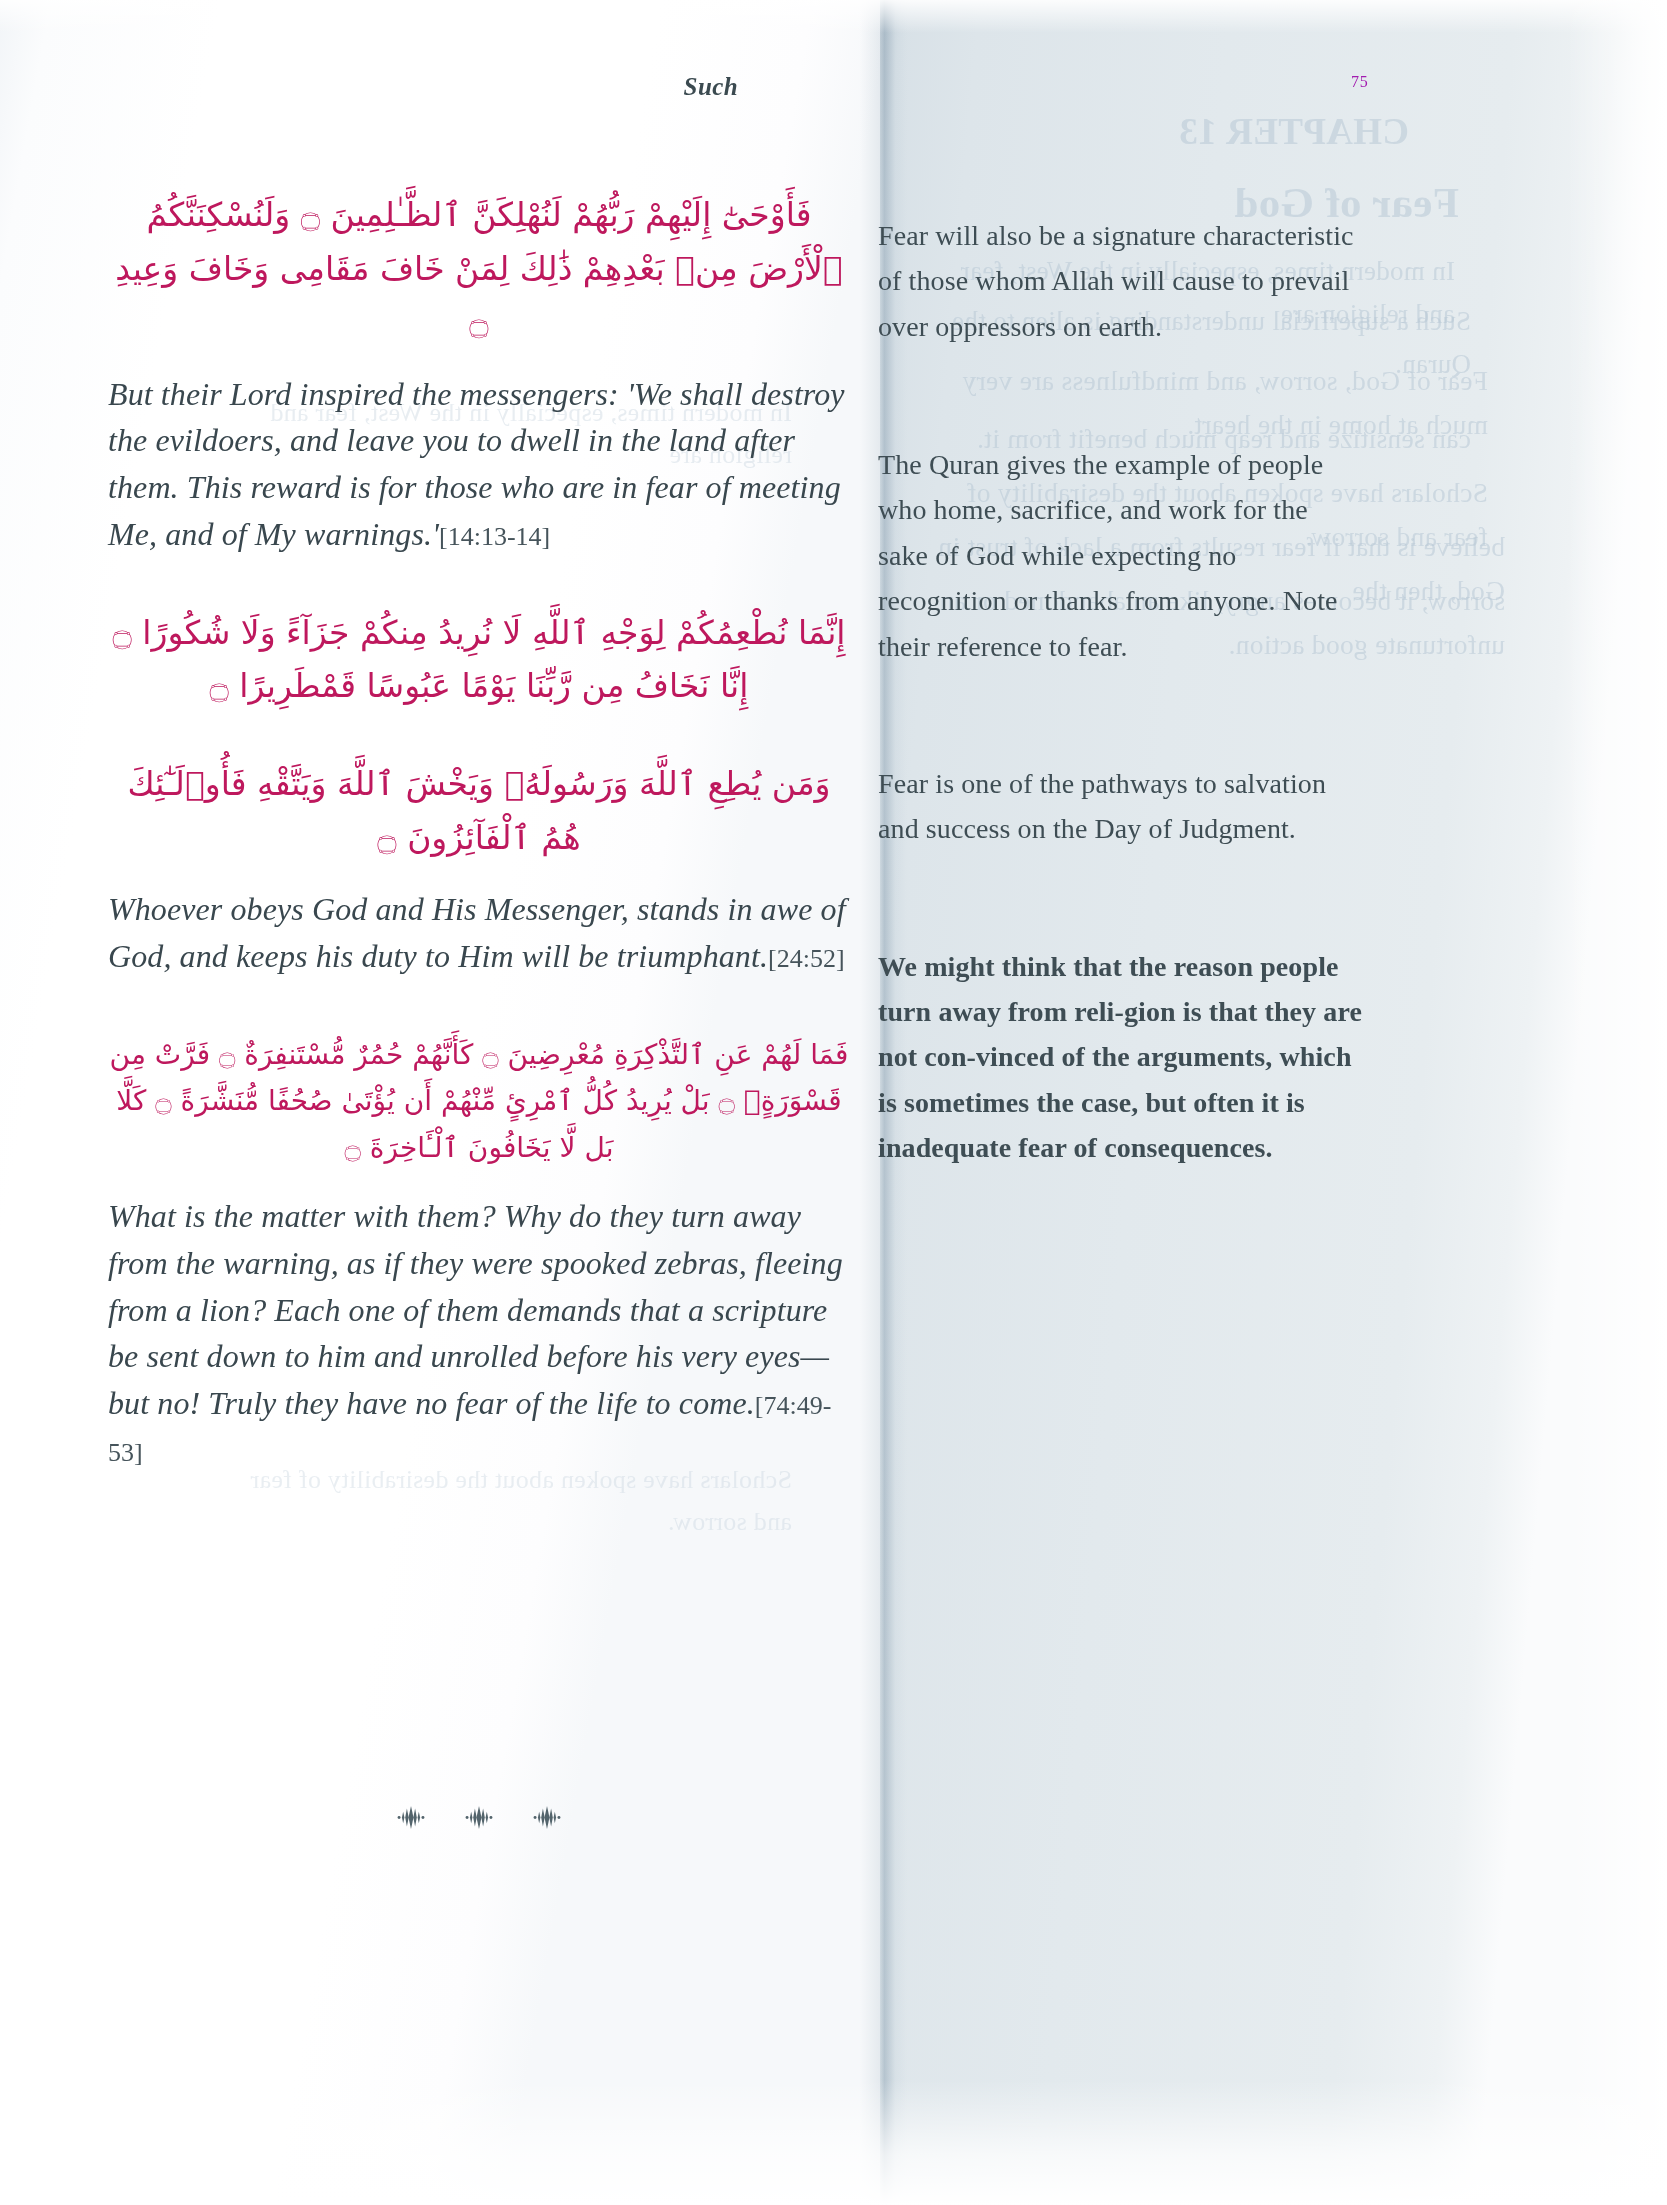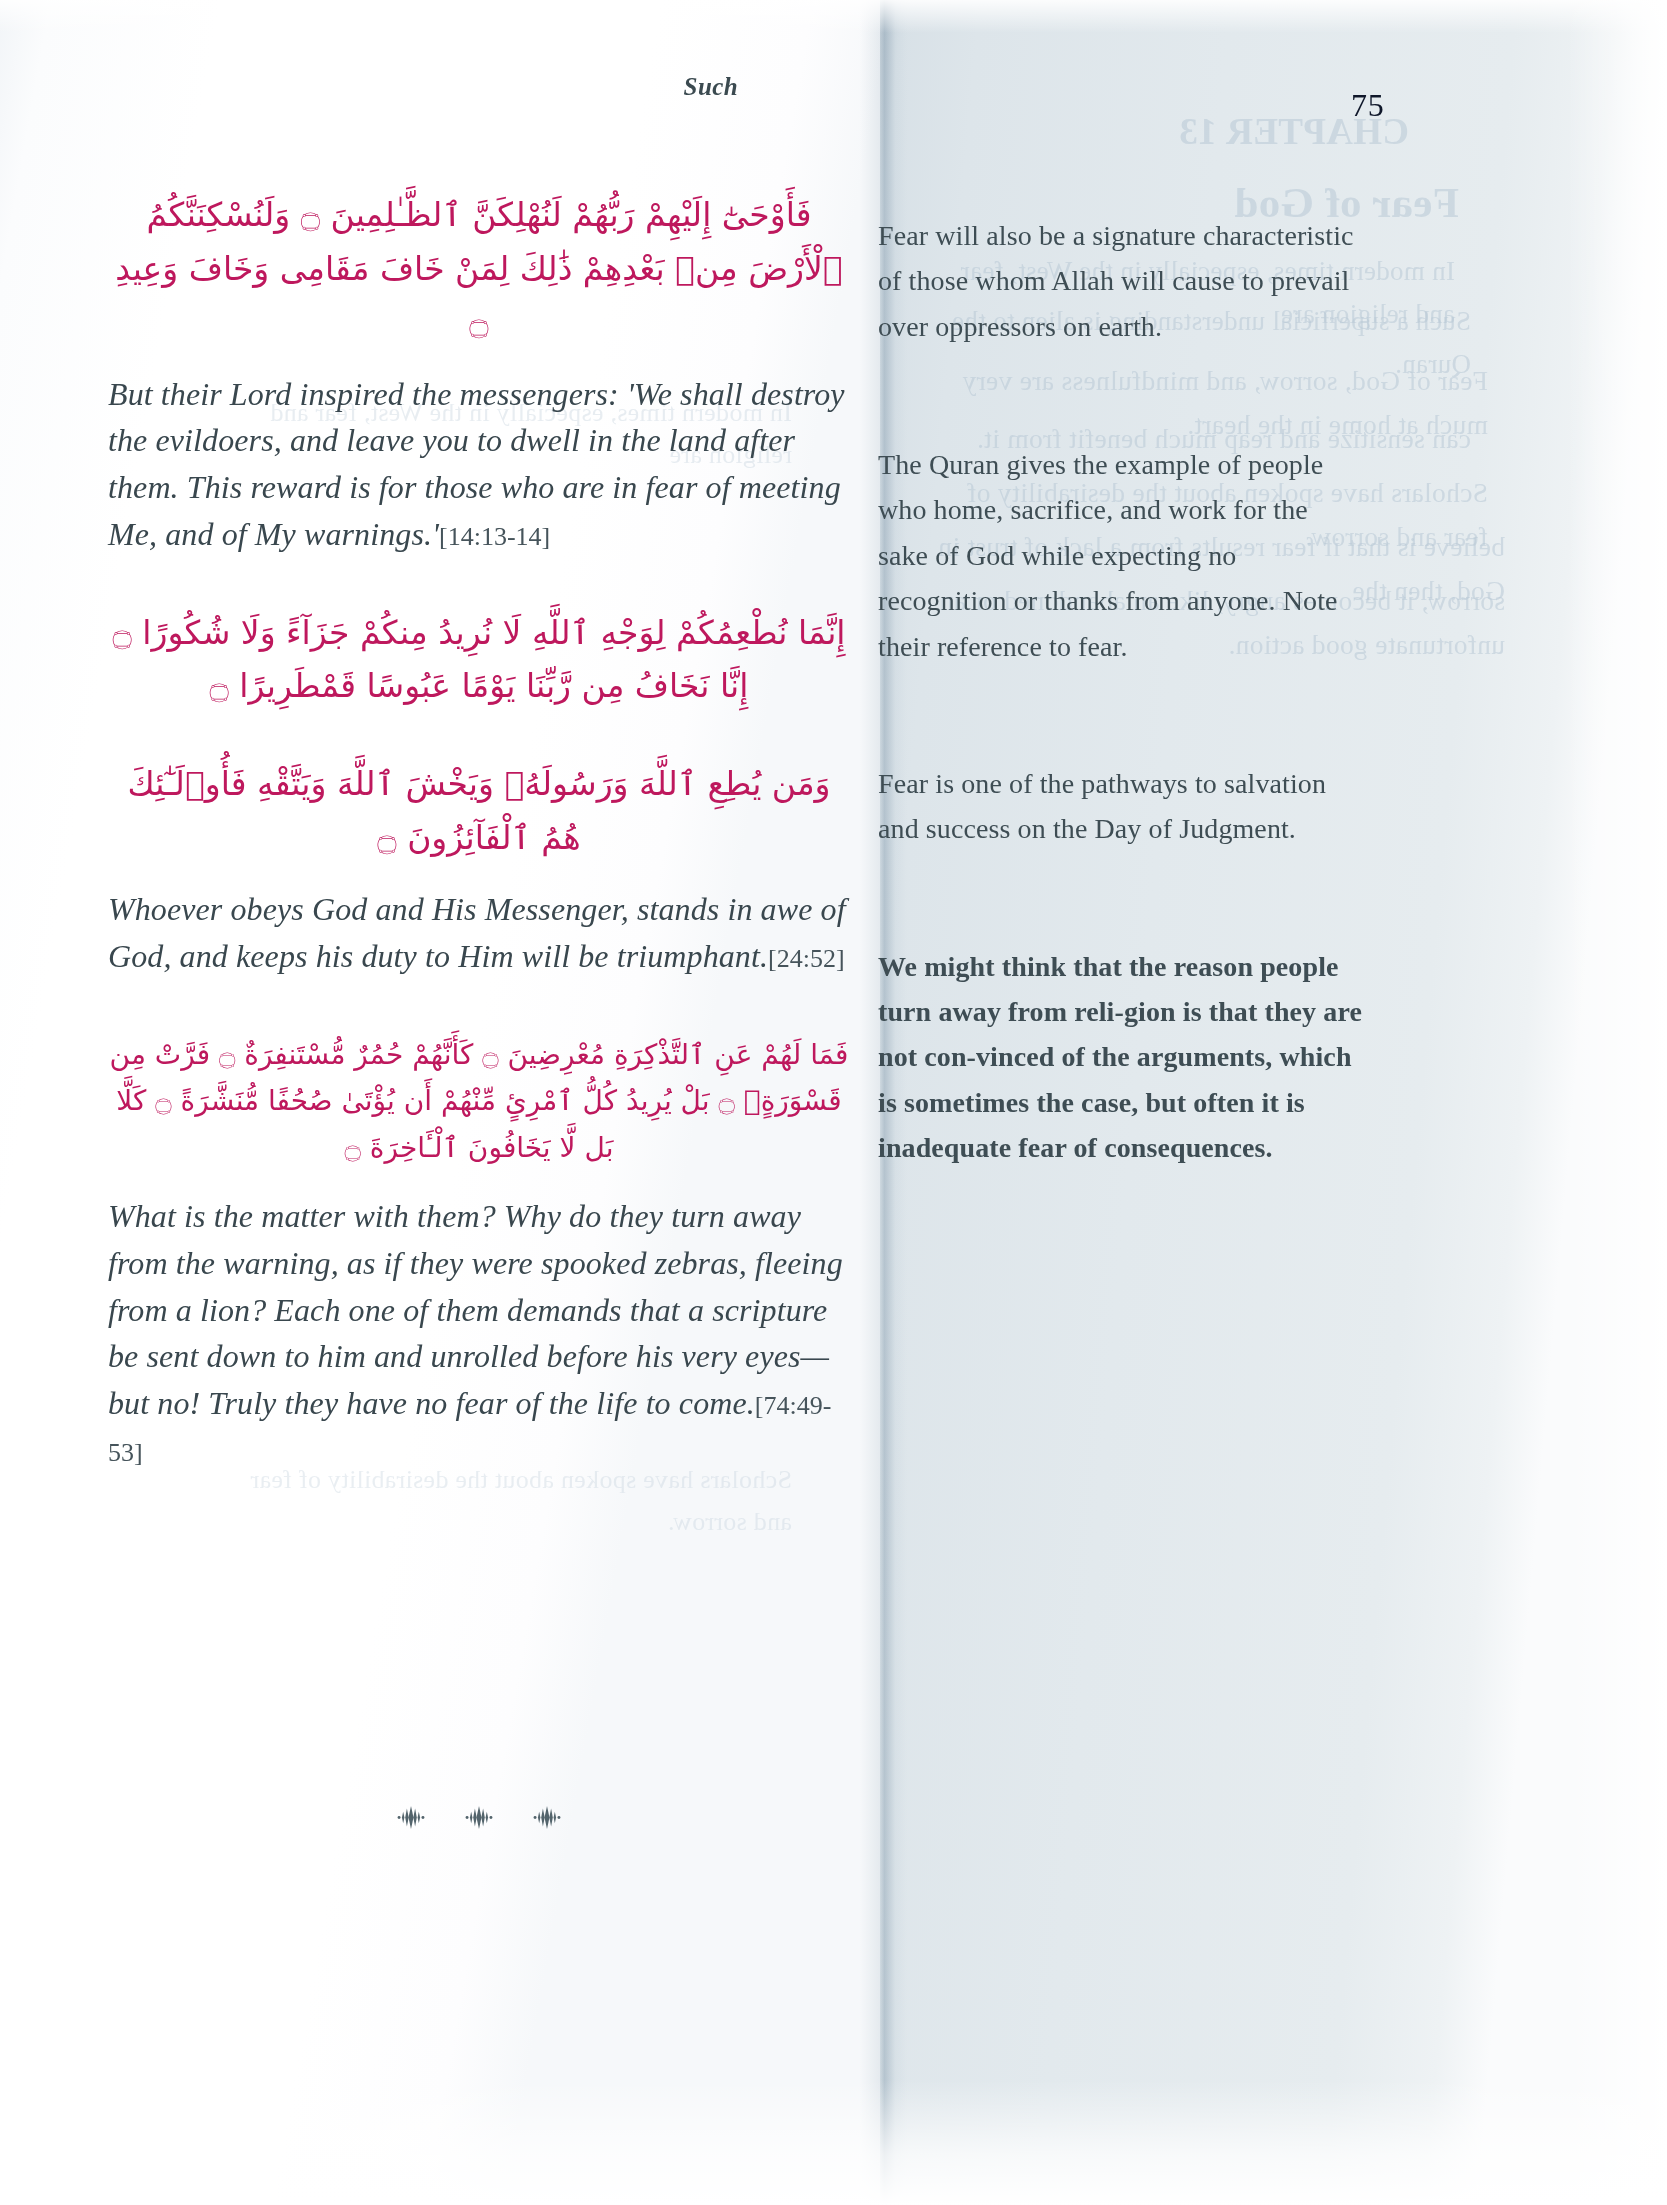--- a/index.html
+++ b/index.html
@@ -106,24 +106,23 @@
     font-style: italic;
     font-size: 25px;
     font-weight: 700;
     letter-spacing: 0.4px;
     color: #3b4a50;
   }
   .folio {
     position: absolute;
     top: 73px;
     left: 1351px;
-    font-size: 32px;
-    color: #0f172a;
+    font-size: 16px;
+    color: #a21caf;
     letter-spacing: 0.8px;
-    margin-top: 14px;
   }
 
   
   .col-left {
     position: absolute;
     left: 108px;
     top: 200px;
     width: 742px;
   }
   .col-right {

